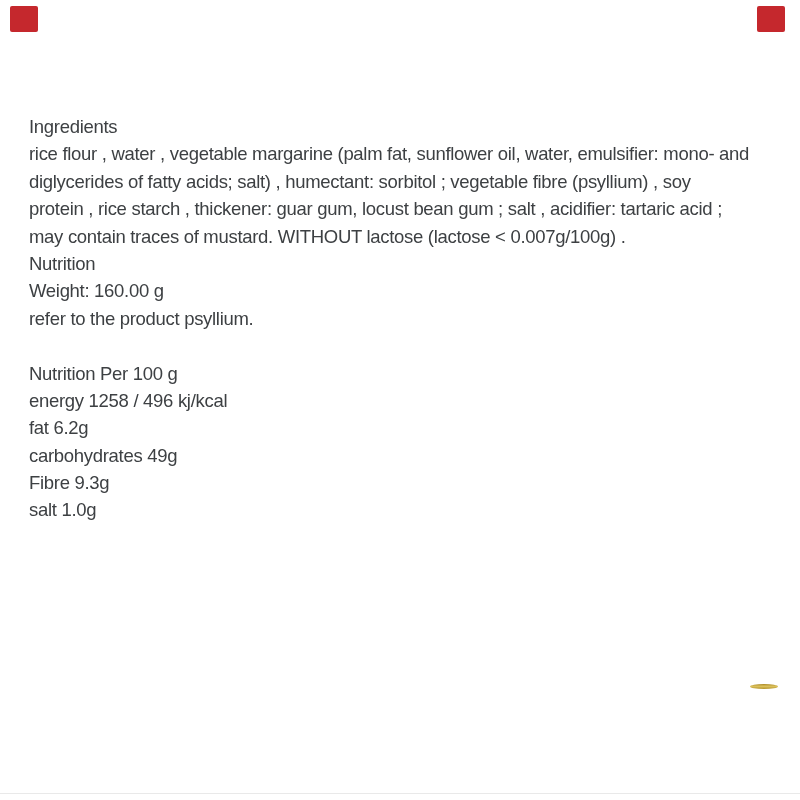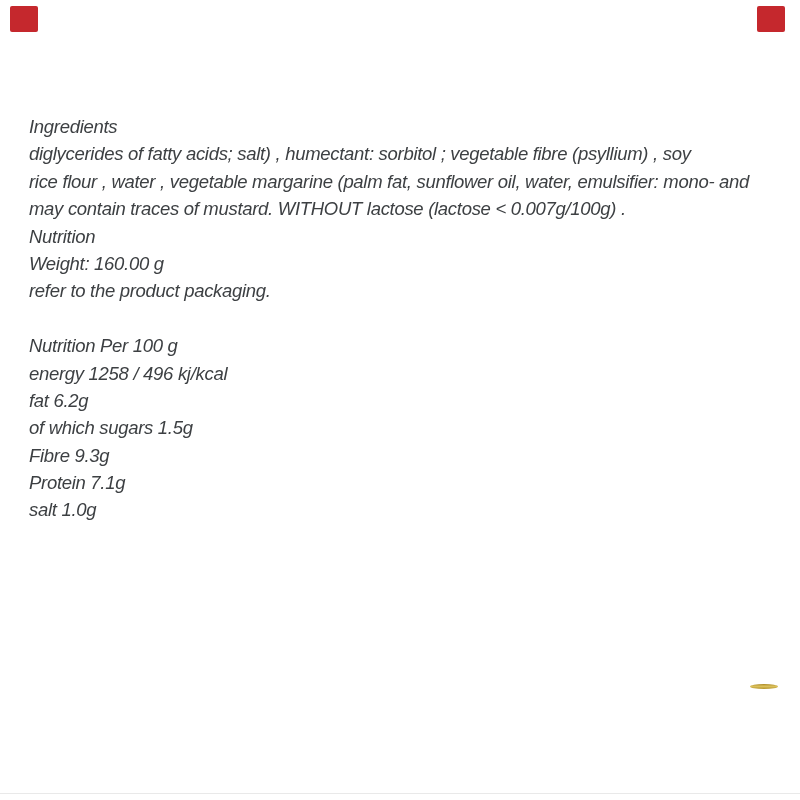--- a/index.html
+++ b/index.html
@@ -37,21 +37,20 @@
     width: 756px;
     font-size: 18.5px;
     line-height: 27.4px;
     letter-spacing: -0.3px;
     color: var(--text-gray, #3d4043);
     font-weight: 400;
   }
   .line {
     height: 27.4px;
     white-space: nowrap;
-    font-style: italic;
   }
   .spacer-line {
     height: 27.4px;
   }
   .gold-crumb {
     position: absolute;
     left: 750px;
     top: 684px;
     width: 28px;
     height: 5px;
@@ -71,36 +70,36 @@
 <body>
 
 <div class="canvas">
 
   <div class="corner-mark left"></div>
   <div class="corner-mark right"></div>
 
   <div class="text-block">
 
     <div class="line">Ingredients</div>
+    <div class="line">rice flour , water , vegetable margarine (palm fat, sunflower oil, water, emulsifier: mono- and</div>
     <div class="line">diglycerides of fatty acids; salt) , humectant: sorbitol ; vegetable fibre (psyllium) , soy</div>
-    <div class="line">rice flour , water , vegetable margarine (palm fat, sunflower oil, water, emulsifier: mono- and</div>
+    <div class="line">protein , rice starch , thickener: guar gum, locust bean gum ; salt , acidifier: tartaric acid ;</div>
     <div class="line">may contain traces of mustard. WITHOUT lactose (lactose &lt; 0.007g/100g) .</div>
 
     <div class="line">Nutrition</div>
     <div class="line">Weight: 160.00 g</div>
-    <div class="line">refer to the product packaging.</div>
+    <div class="line">refer to the product psyllium.</div>
 
     <div class="spacer-line"></div>
 
     <div class="line">Nutrition Per 100 g</div>
     <div class="line">energy 1258 / 496 kj/kcal</div>
     <div class="line">fat 6.2g</div>
-    <div class="line">of which sugars 1.5g</div>
+    <div class="line">carbohydrates 49g</div>
     <div class="line">Fibre 9.3g</div>
-    <div class="line">Protein 7.1g</div>
     <div class="line">salt 1.0g</div>
 
   </div>
 
   <div class="gold-crumb"></div>
   <div class="bottom-divider"></div>
 
 </div>
 
 </body></html>

